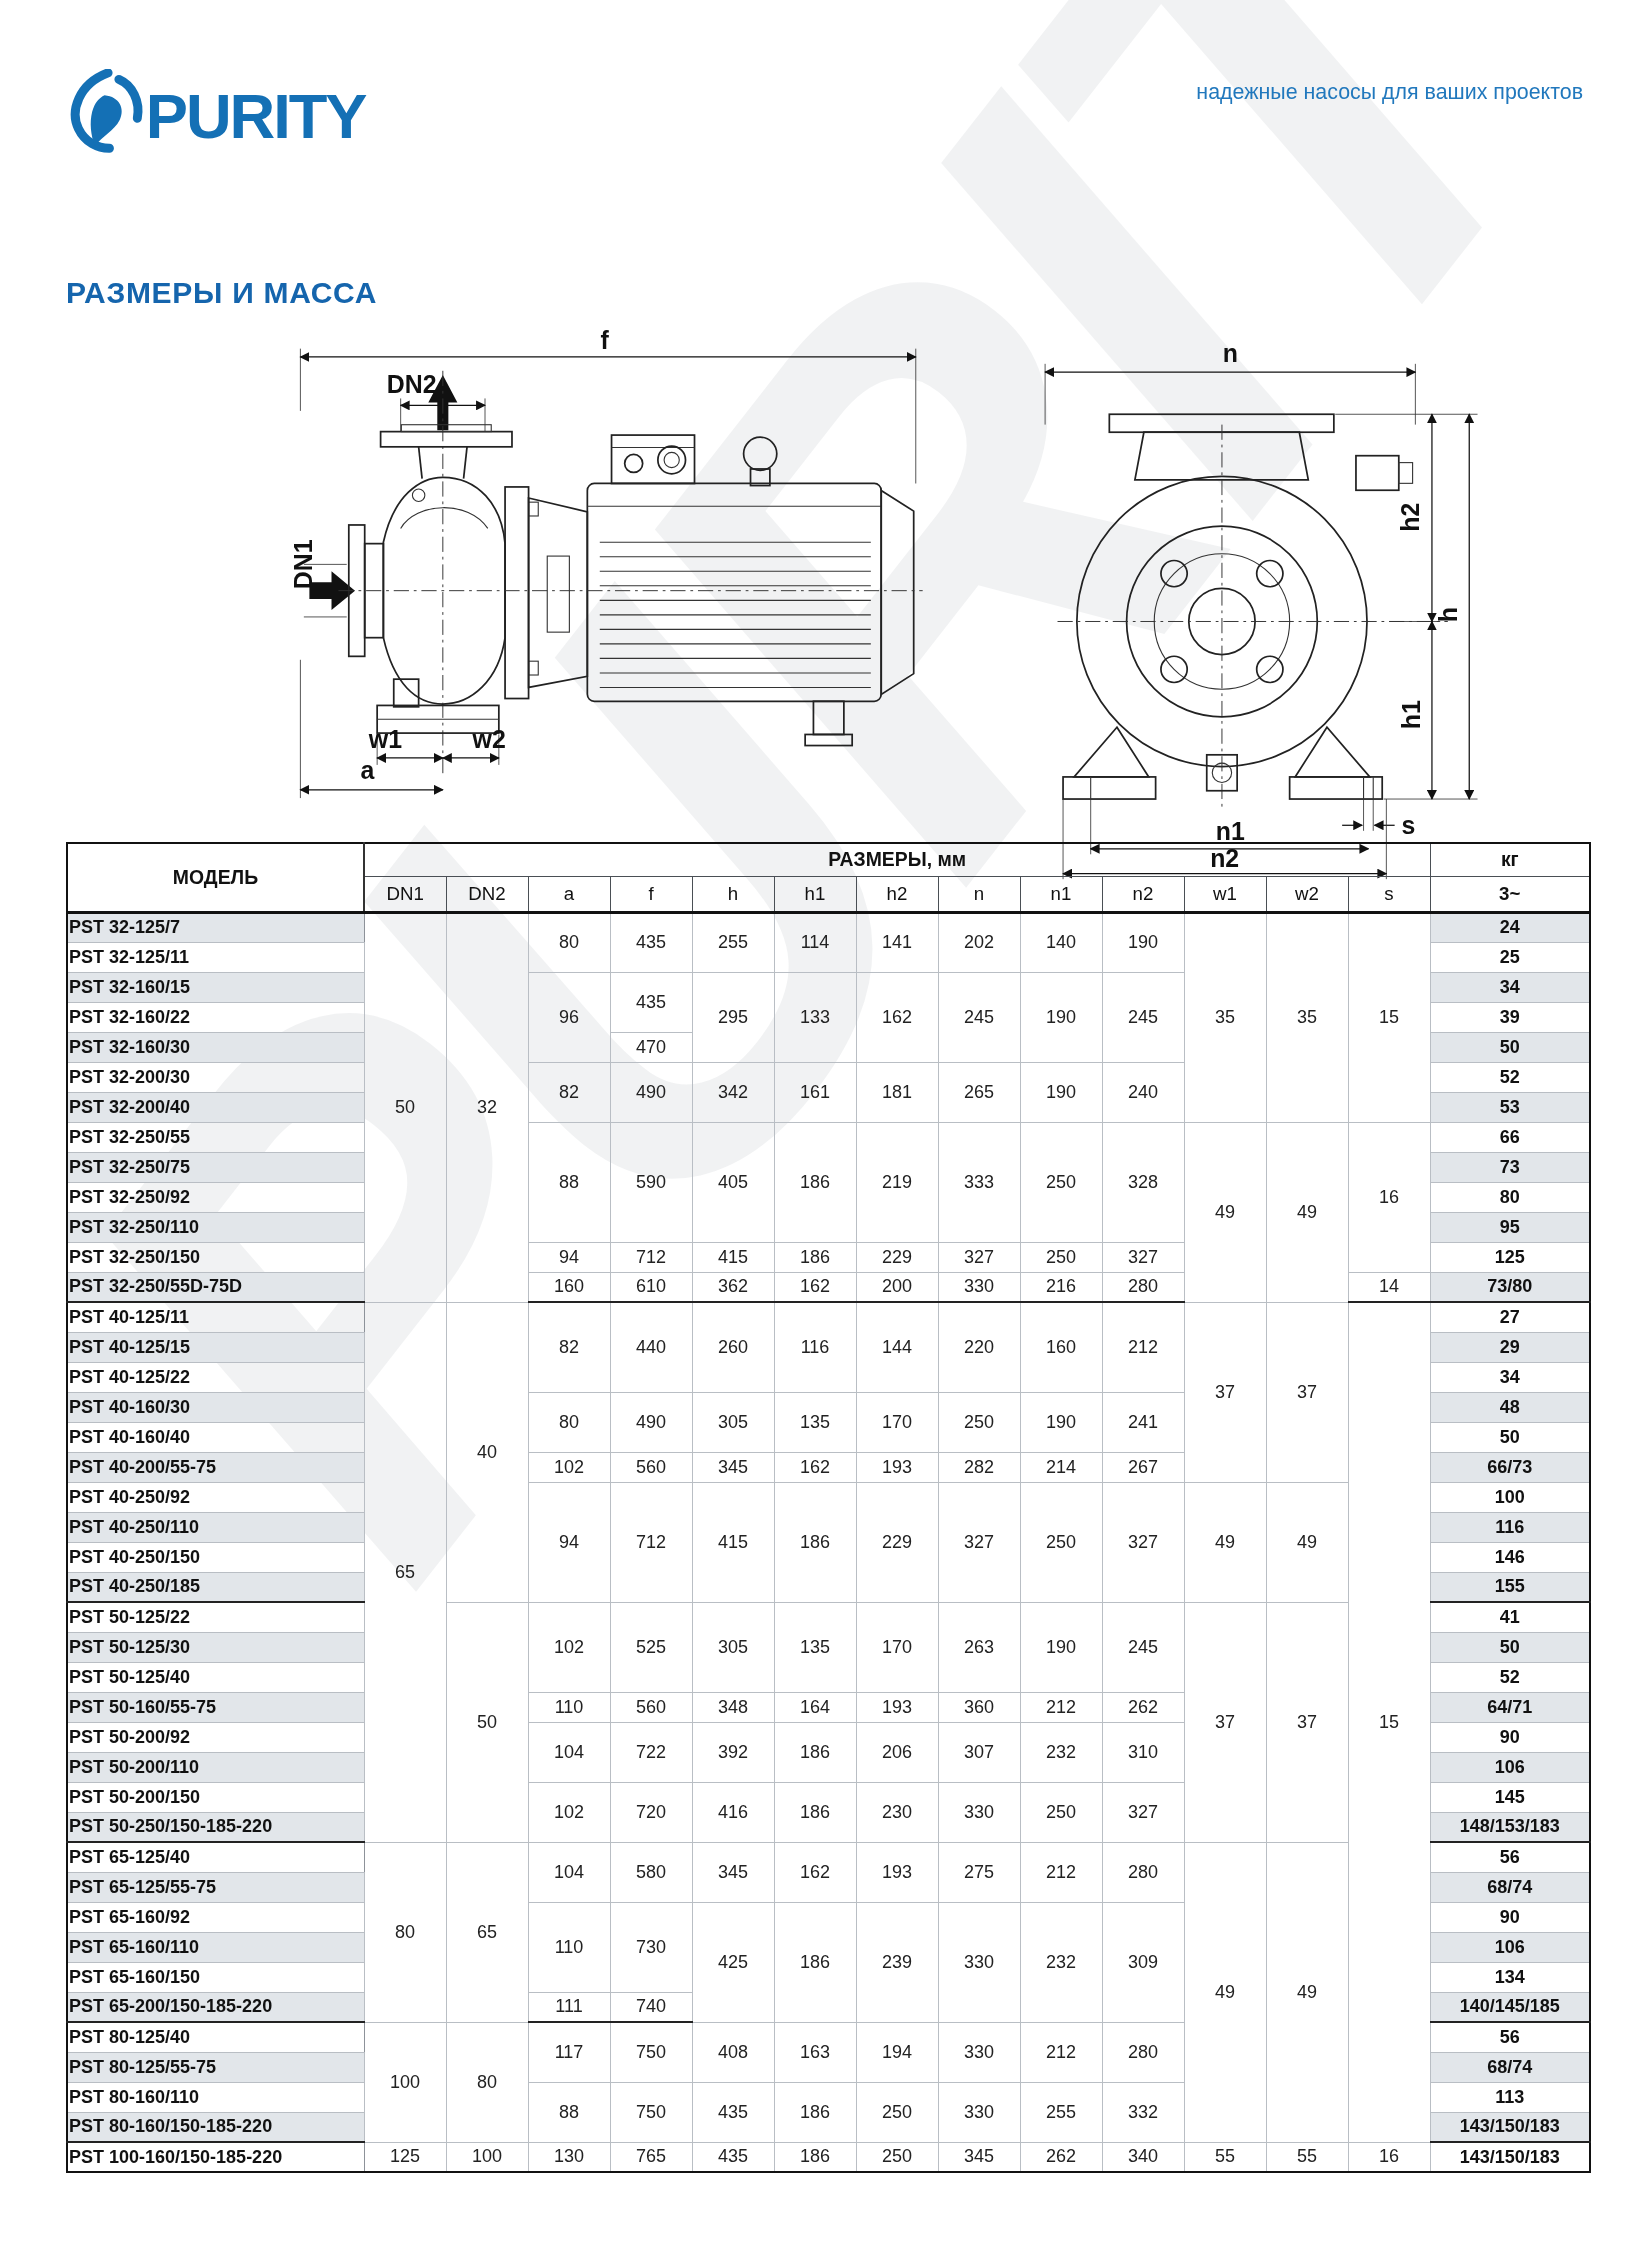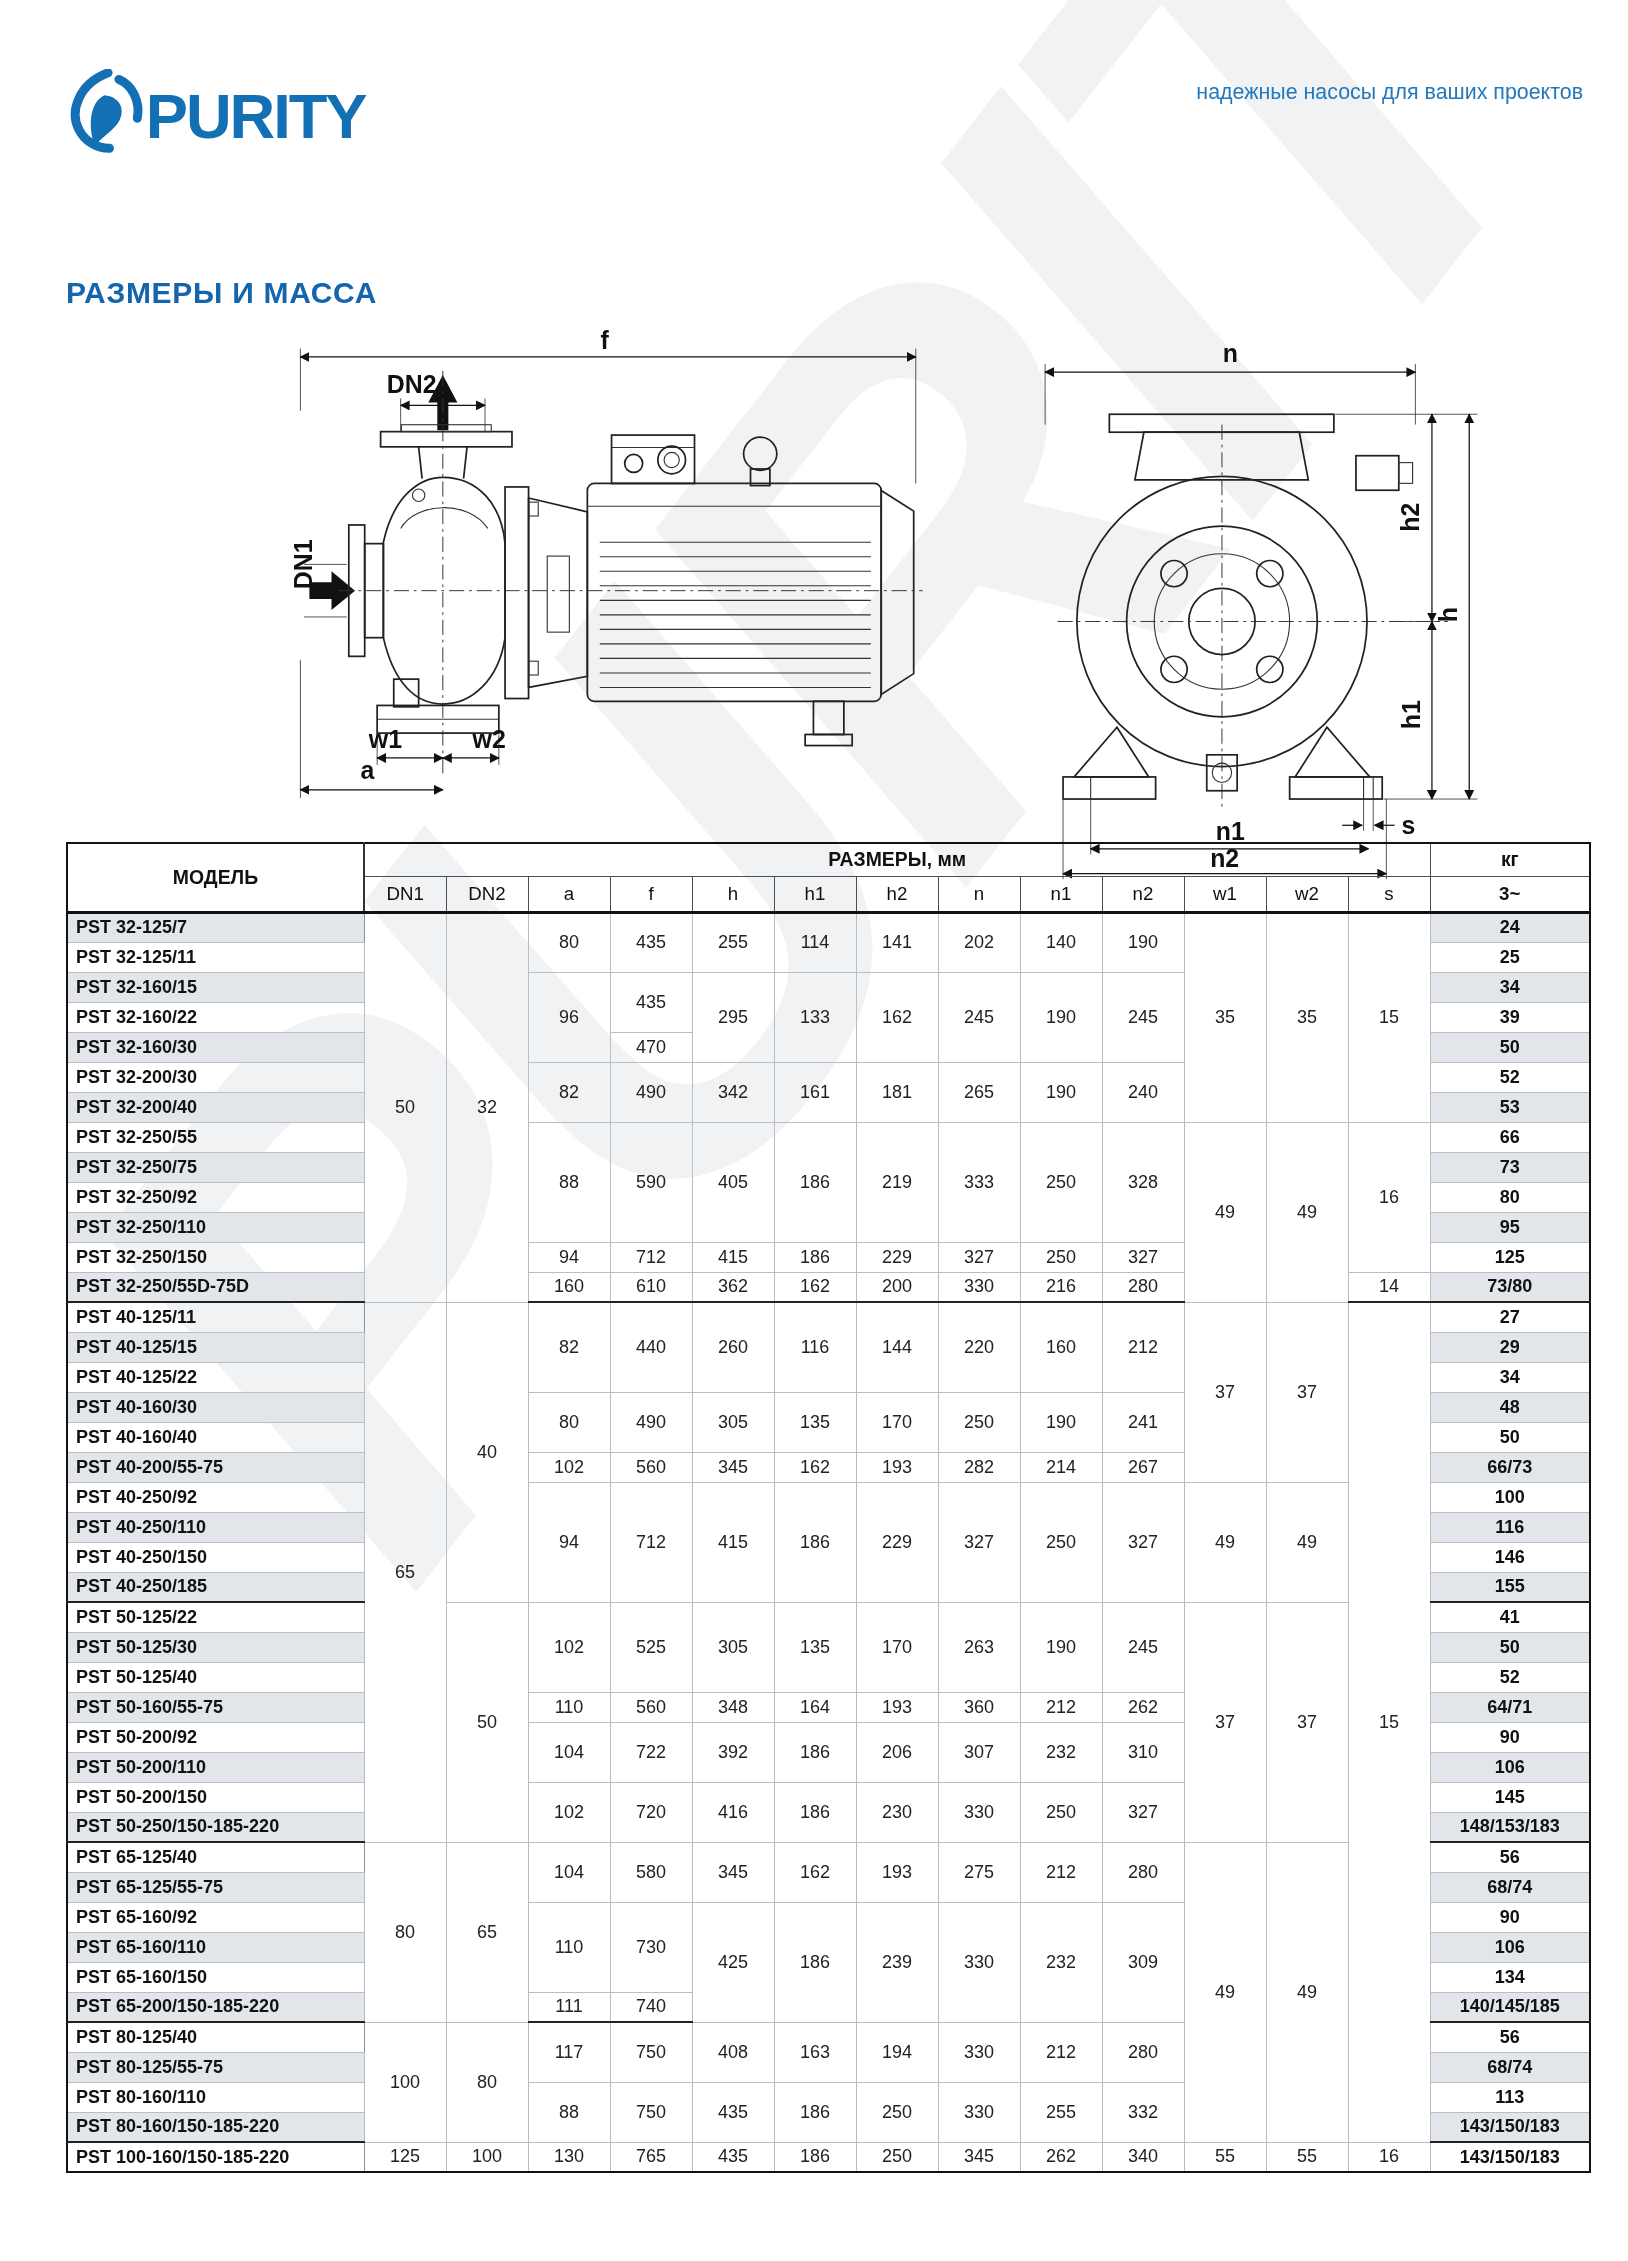--- a/index.html
+++ b/index.html
@@ -58,21 +58,21 @@
   #dims-table thead tr.cols-row th.th-kg-sub{font-weight:bold;}
   #dims-table thead{border-bottom:3.5px solid #111;}
   #dims-table th.th-model{border-right:2.1px solid #333;margin-left:12px;}
   #dims-table td{
     height:30px;border:0.7px solid var(--grid-light);
     border-top:1.4px solid var(--grid-light);border-bottom:1.4px solid var(--grid-light);
     font-size:18px;text-align:center;color:#222;background:transparent;
     line-height:1.05;
   }
   #dims-table td.model{
-    text-align:left;padding-left:8px;font-weight:bold;color:#111;
+    text-align:left;padding-left:1px;font-weight:bold;color:#111;
     border-right:1.4px solid #8d9299;
   }
   #dims-table td.kg{font-weight:bold;color:#111;border-left:1.4px solid #8d9299;}
   #dims-table tr.shaded td.model,
   #dims-table tr.shaded td.kg{background:var(--row-shade);}
   #dims-table tr.section-end td{border-bottom:2.8px solid #222;}
 </style>
 </head>
 <body>
 

